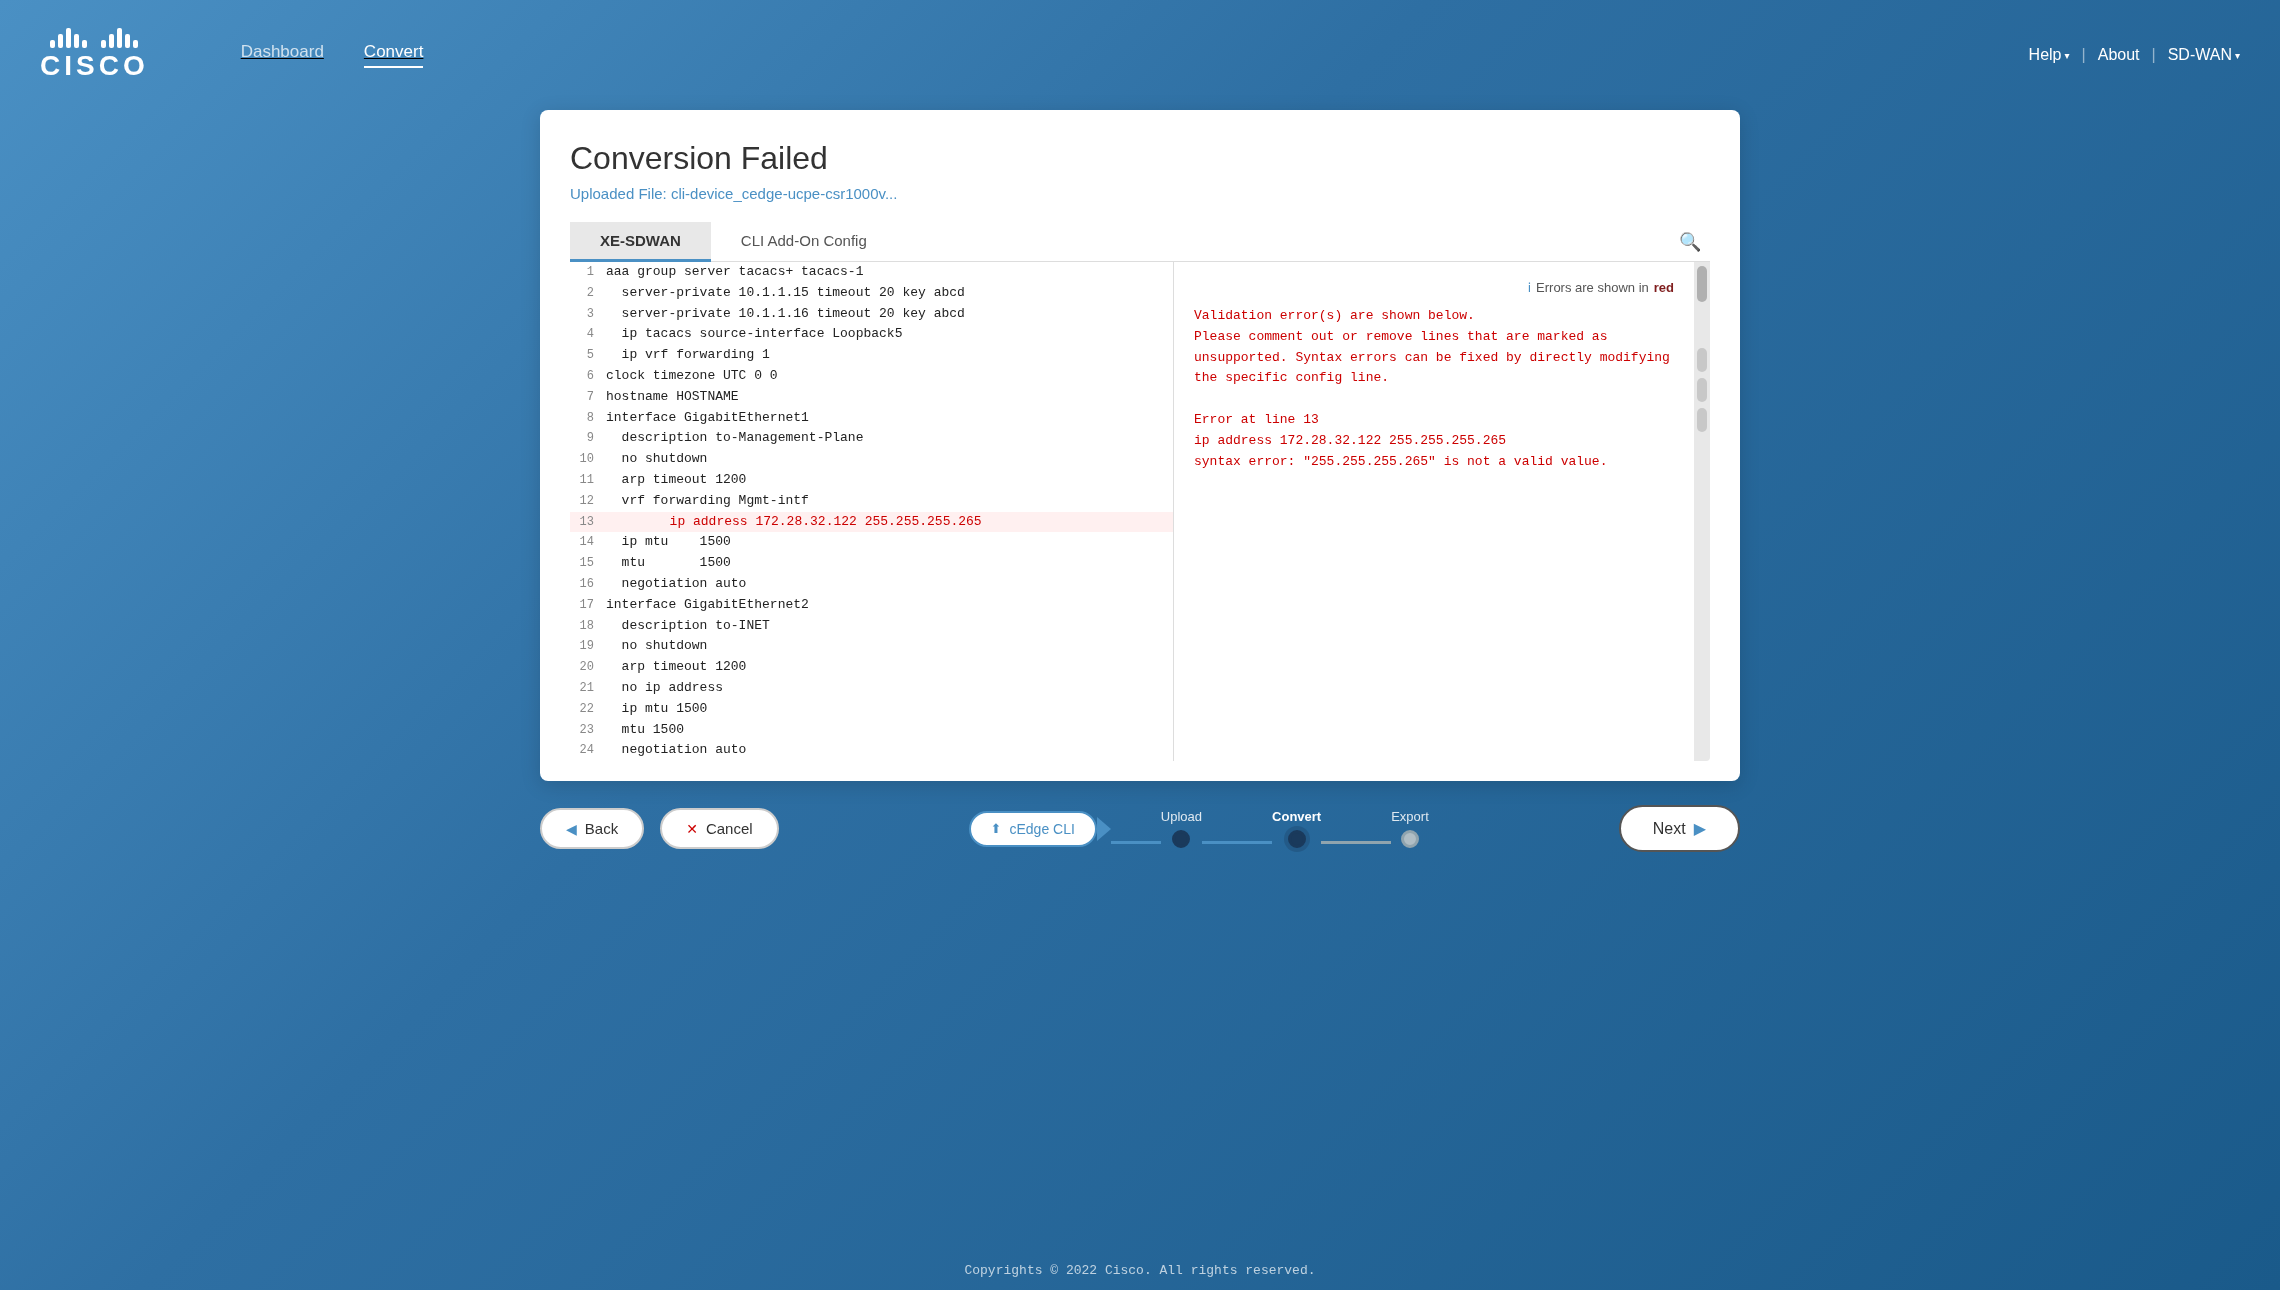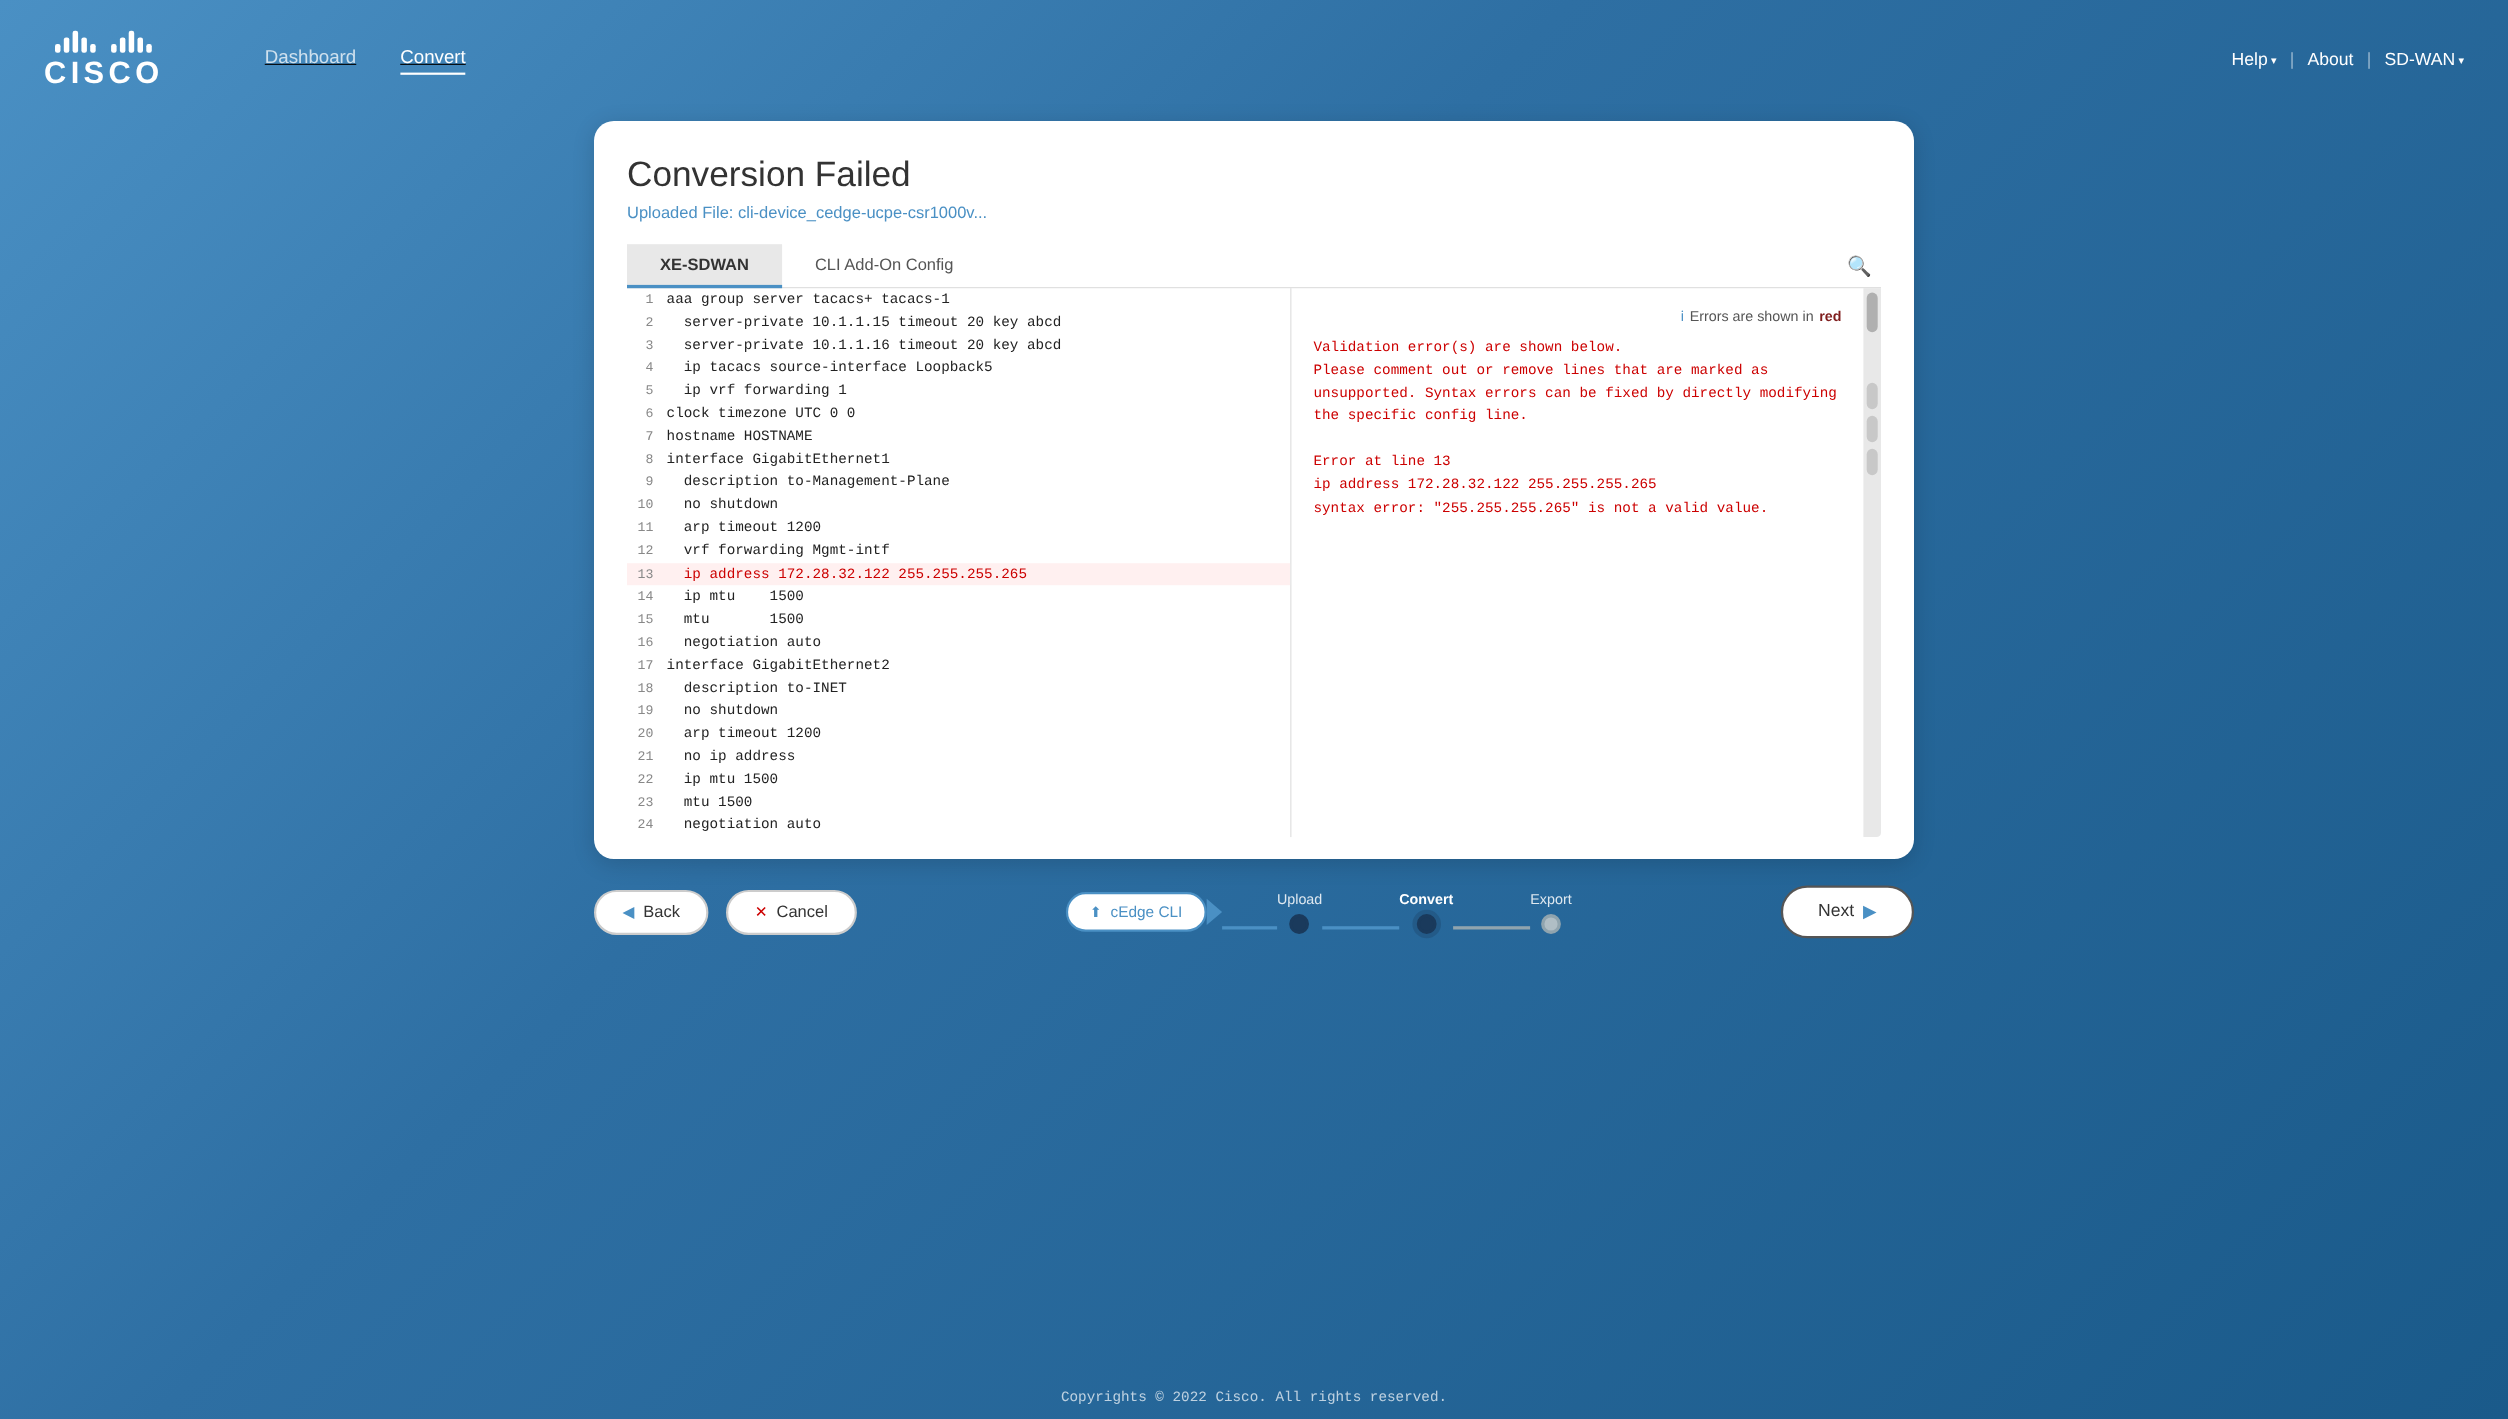--- a/index.html
+++ b/index.html
@@ -97,21 +97,21 @@
     .main-content {
       flex: 1;
       display: flex;
       flex-direction: column;
       align-items: center;
       padding: 0 80px 20px;
     }
 
     .card {
       background: white;
-      border-radius: 18px;
+      border-radius: 8px;
       width: 100%;
       max-width: 1200px;
       padding: 30px 30px 20px;
       box-shadow: 0 4px 20px rgba(0,0,0,0.15);
     }
 
     .card-title {
       font-size: 32px;
       font-weight: 400;
       color: #333;
@@ -196,20 +196,21 @@
       user-select: none;
     }
 
     .line-code {
       color: #222;
       white-space: pre;
     }
 
     .line-error {
       background: #fff0f0;
+      gap: 48px;
     }
 
     .line-error .line-code {
       color: #cc0000;
     }
 
     
     .error-panel {
       width: 520px;
       padding: 16px 20px;

